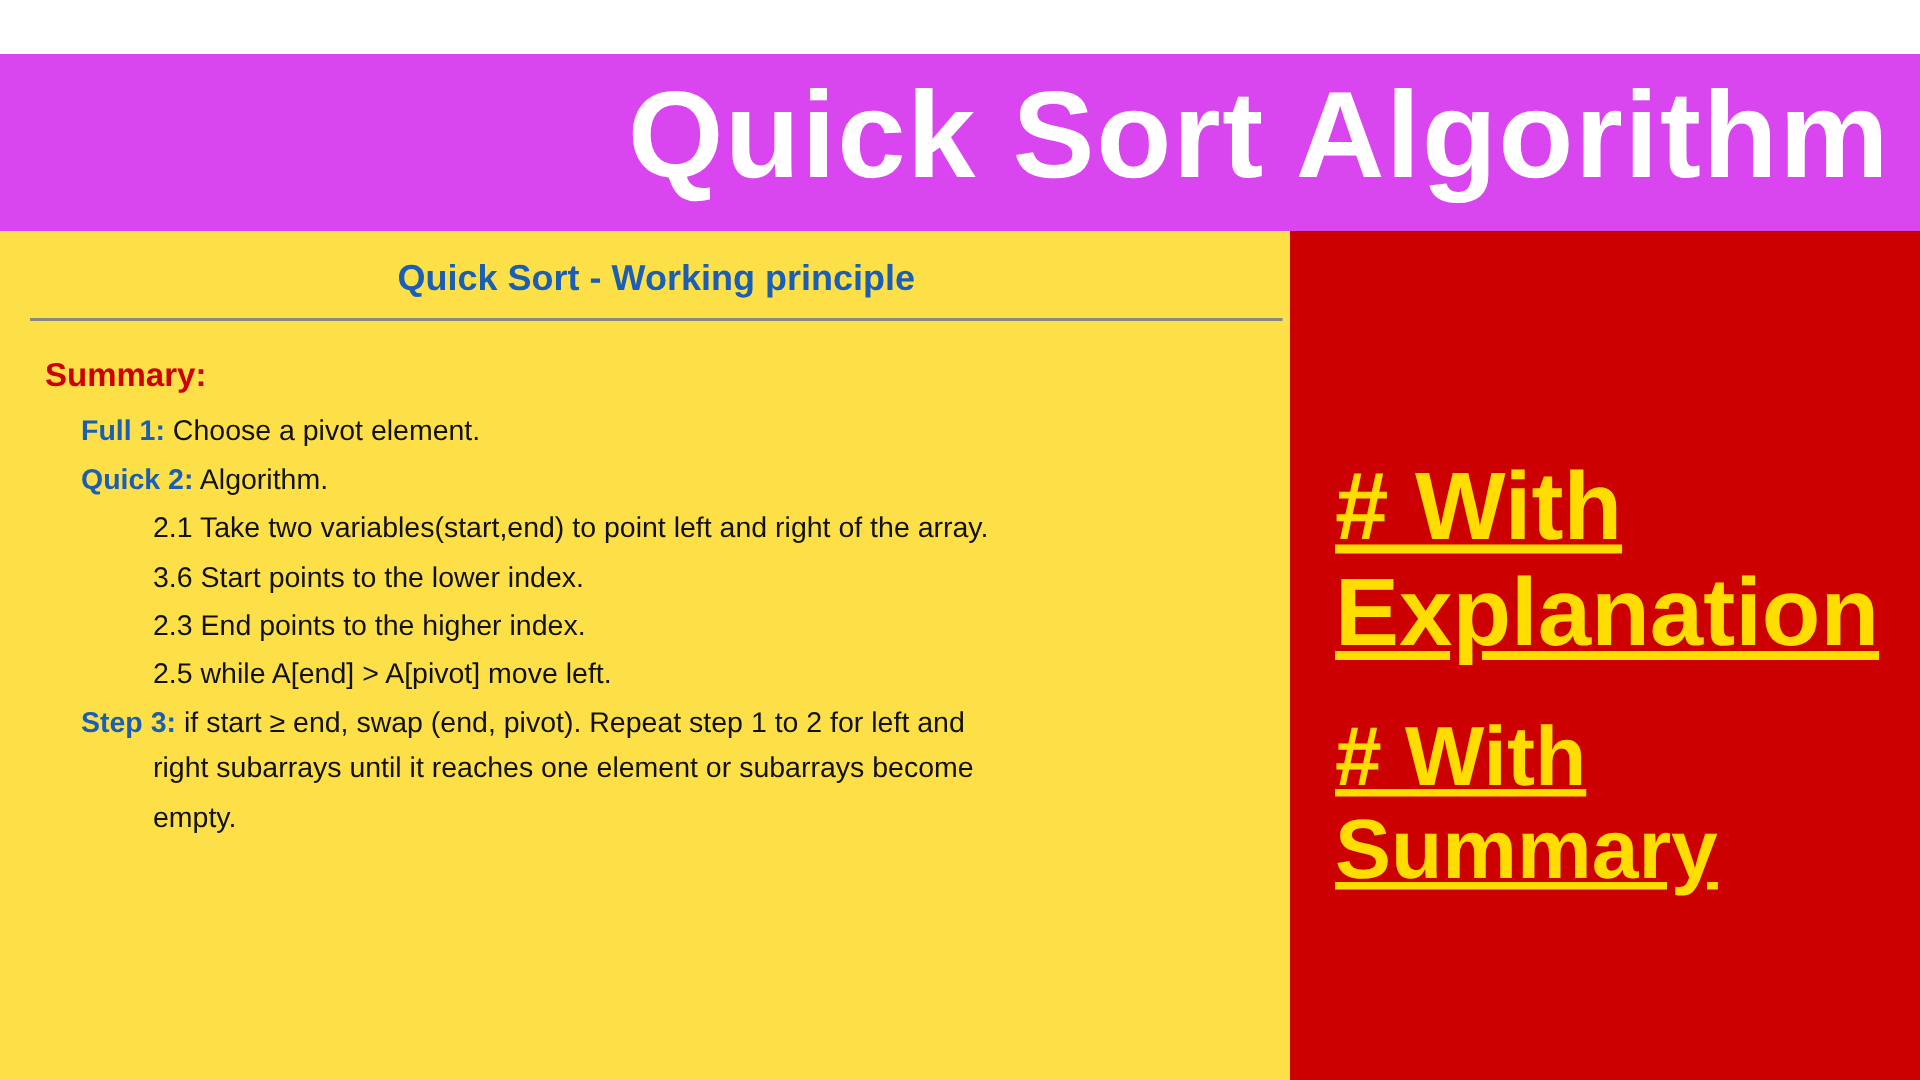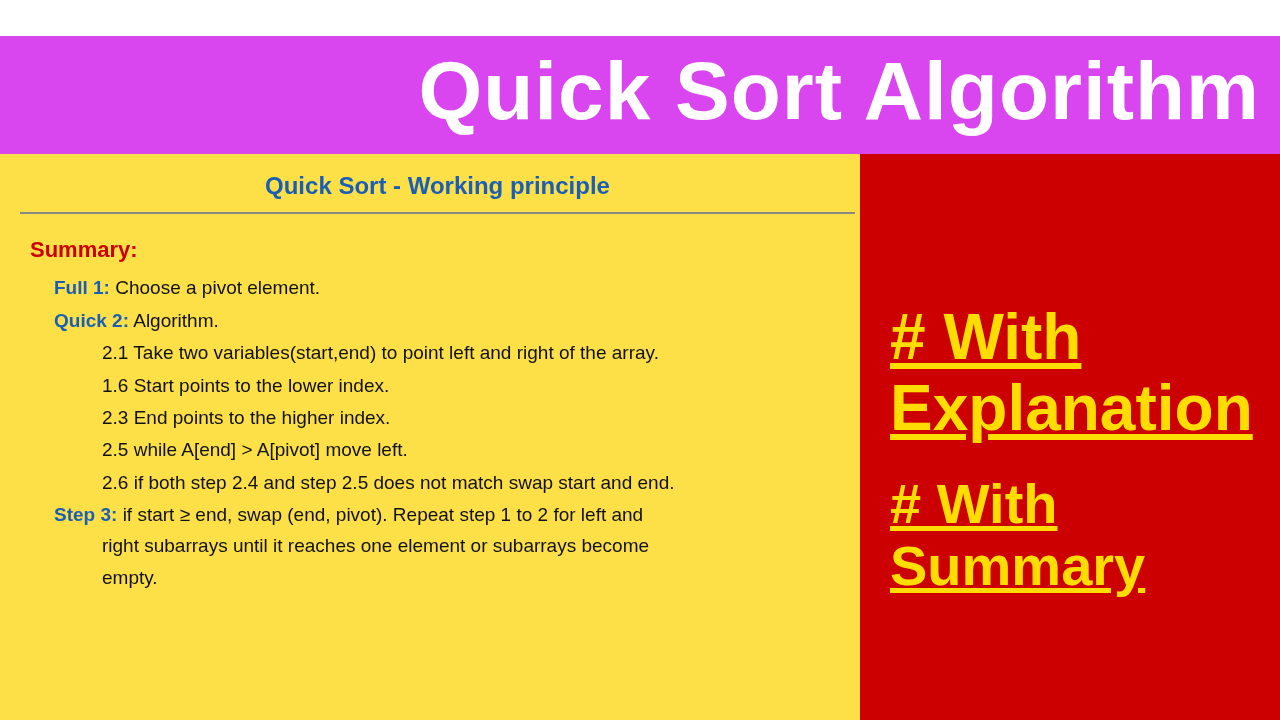--- a/index.html
+++ b/index.html
@@ -135,24 +135,23 @@
       <div class="summary-label">Summary:</div>
 
       <div class="step-row">
         <span class="step-label">Full 1:</span><span> Choose a pivot element.</span>
       </div>
       <div class="step-row">
         <span class="step-label">Quick 2:</span><span> Algorithm.</span>
       </div>
 
       <div class="sub-steps">2.1 Take two variables(start,end) to point left and right of the array.</div>
-      <div class="sub-steps">1.6 Start points to the lower index.</div>
+      <div class="sub-steps">3.6 Start points to the lower index.</div>
       <div class="sub-steps">2.3 End points to the higher index.</div>
       <div class="sub-steps">2.5 while A[end] &gt; A[pivot] move left.</div>
-      <div class="sub-steps">2.6 if both step 2.4 and step 2.5 does not match swap start and end.</div>
 
       <div class="step3-row">
         <span class="step-label">Step 3:</span><span> if start ≥ end, swap (end, pivot). Repeat step 1 to 2 for left and</span>
       </div>
       <div class="step3-continuation">right subarrays until it reaches one element or subarrays become</div>
       <div class="step3-continuation">empty.</div>
     </div>
   </div>
 
   <div class="right-panel">

